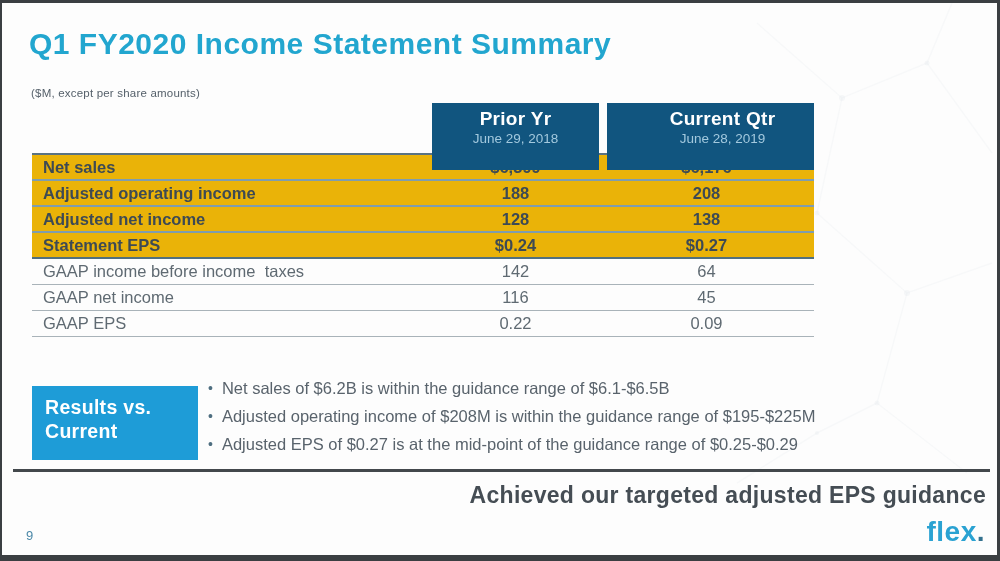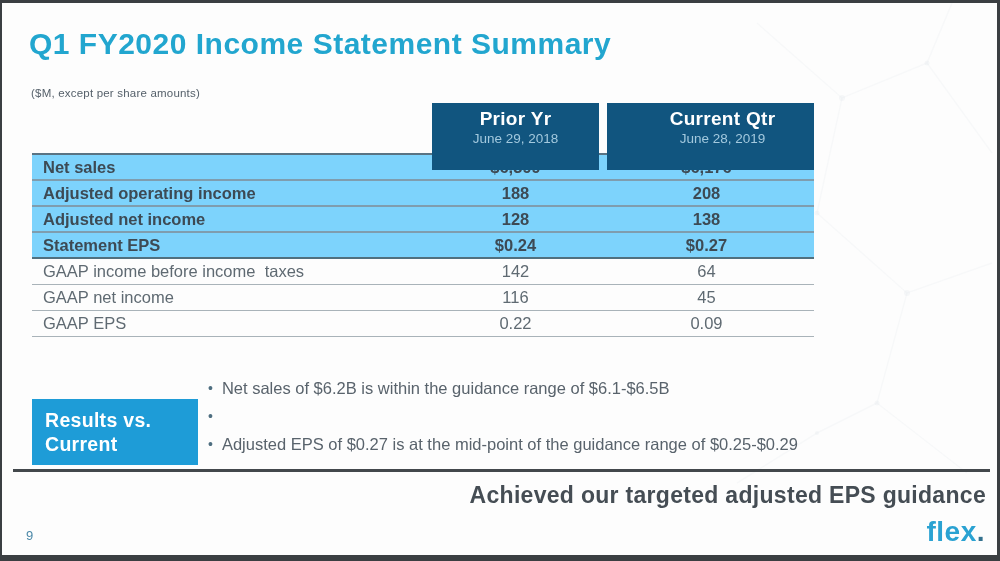--- a/index.html
+++ b/index.html
@@ -37,34 +37,34 @@
     color:#fff; text-align:center; padding-top:5px;
   }
   .hdr-prior   { left:400px; width:167px; }
   .hdr-current { left:575px; width:207px;padding-left:24px; }
   .hdr-label { font-size:19px; font-weight:bold; letter-spacing:0.3px; }
   .hdr-sub   { font-size:13.5px; color:#a3c9de; margin-top:1px; }
 
   .tbl-body { border-top:2px solid #5a7383; }
   .row { display:flex; align-items:center; height:26px; font-size:16.5px; }
   .row.blue {
-    background:#7dd3fc; font-weight:bold; color:#3d4a54;
+    background:#eab308; font-weight:bold; color:#3d4a54;
     border-bottom:2px solid #7f9dae;
   }
   .row.blue.sep-strong { border-bottom:2px solid #50707f; }
   .row.white {
     color:#5f6a72; border-bottom:1.5px solid #a9b3b9; background:transparent;
   }
   .c-label { flex:0 0 400px; padding-left:11px; white-space:pre; }
   .c-v1 { flex:0 0 167px; text-align:center; }
   .c-v2 { flex:1 1 auto; text-align:center; }
 
   
   .results-box {
-    position:absolute; left:30px; top:396px; width:166px; height:66px;
+    position:absolute; left:30px; top:383px; width:166px; height:74px;
     background:#1e9cd7; color:#fff; font-size:19.5px; font-weight:bold;
     line-height:24px; padding:9px 6px 0 13px; letter-spacing:0.3px;
   }
   .bullets { position:absolute; left:206px; top:371px; list-style:none; }
   .bullet-line { display:flex; align-items:center; height:28px; font-size:16.5px; color:#59636c; }
   .bullet-dot { color:#4e6e80; font-size:14px; margin-right:9px; }
 
   
   .divider {
     position:absolute; left:11px; top:466px; width:977px; height:3px;
@@ -167,20 +167,21 @@
       <div>Current</div>
     </div>
 
     <ul class="bullets">
       <li class="bullet-line">
         <span class="bullet-dot">•</span>
         <span>Net sales of $6.2B is within the guidance range of $6.1-$6.5B</span>
       </li>
       <li class="bullet-line">
         <span class="bullet-dot">•</span>
+        <span>Adjusted operating income of $208M is within the guidance range of $195-$225M</span>
       </li>
       <li class="bullet-line">
         <span class="bullet-dot">•</span>
         <span>Adjusted EPS of $0.27 is at the mid-point of the guidance range of $0.25-$0.29</span>
       </li>
     </ul>
 
     <div class="divider"></div>
     <div class="achieved">Achieved our targeted adjusted EPS guidance</div>
     <div class="page-num">9</div>

